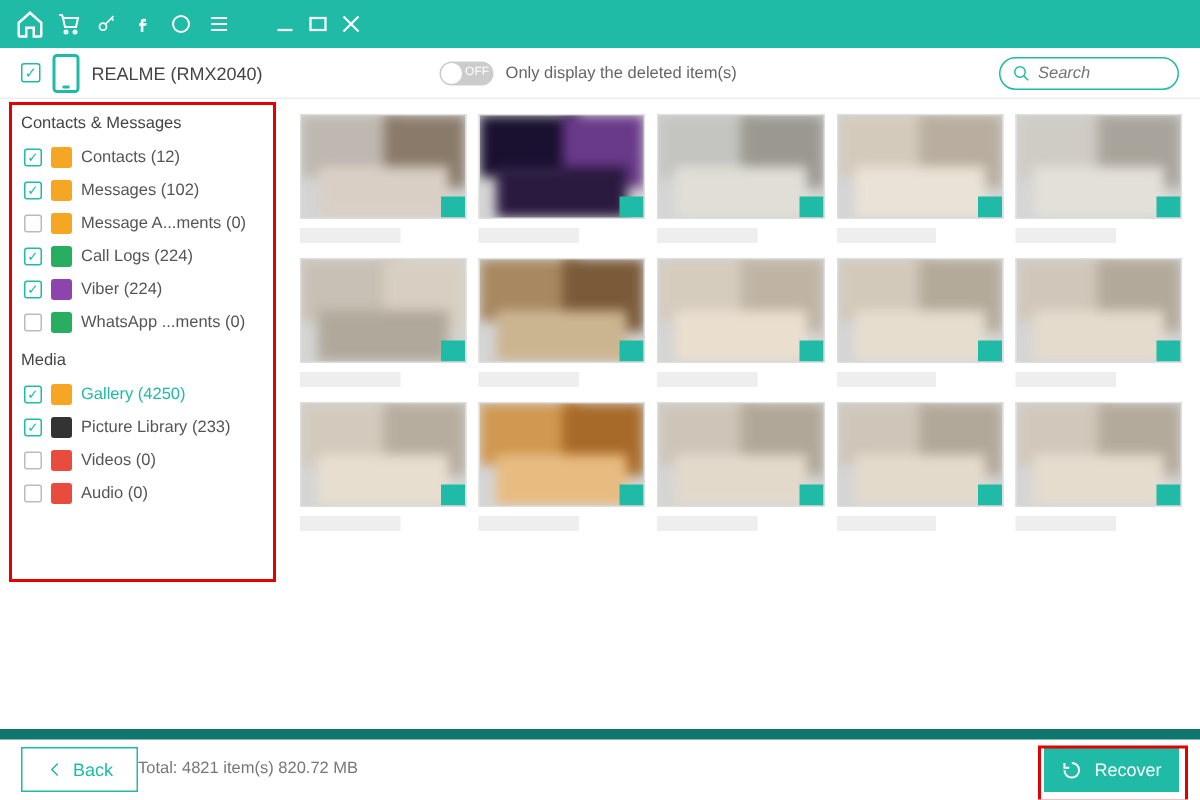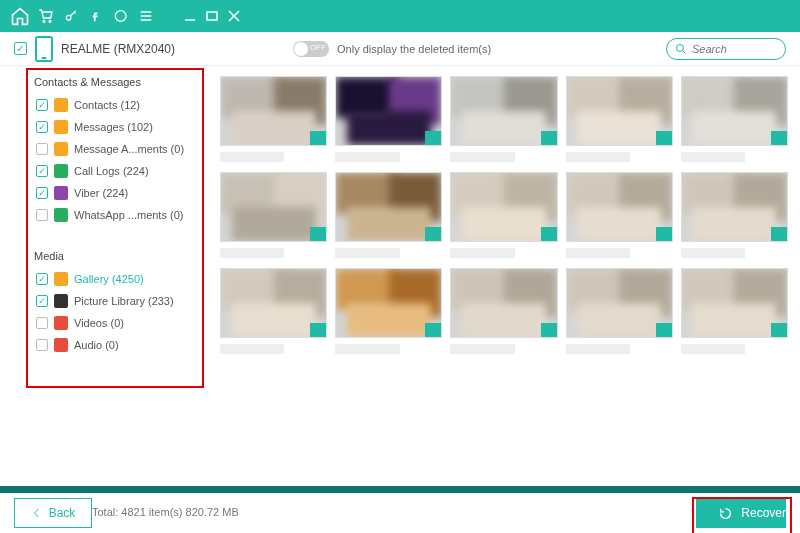--- a/index.html
+++ b/index.html
@@ -15,21 +15,21 @@
 .subbar .phone-icon { width: 18px; height: 26px; border: 2px solid #1fbba6; border-radius: 3px; position: relative; }
 .subbar .phone-icon::after { content: ""; position: absolute; bottom: 1px; left: 50%; transform: translateX(-50%); width: 5px; height: 2px; background: #1fbba6; border-radius: 1px; }
 .subbar .device { font-size: 12px; color: #444; }
 .toggle { width: 36px; height: 16px; background: #ccc; border-radius: 8px; position: relative; margin-left: 110px; }
 .toggle::before { content: ""; position: absolute; left: 1px; top: 1px; width: 14px; height: 14px; background: #fff; border-radius: 50%; }
 .toggle .off { position: absolute; right: 3px; top: 2px; font-size: 8px; color: #fff; }
 .subbar .toggle-label { font-size: 11px; color: #666; }
 .search-box { margin-left: auto; width: 120px; height: 22px; border: 1px solid #1fbba6; border-radius: 11px; display: flex; align-items: center; padding: 0 8px; gap: 5px; }
 .search-box input { border: none; outline: none; width: 80px; font-size: 11px; font-style: italic; color: #999; }
 
-.main { display: flex; height: 420px; padding-left: 20px; }
+.main { display: flex; height: 420px; }
 
 .sidebar { width: 188px; padding: 6px 6px 6px 12px; position: relative; }
 .red-box { position: absolute; top: 2px; left: 6px; width: 178px; height: 320px; border: 2px solid #e30000; pointer-events: none; }
 .group-title { font-size: 11px; color: #444; margin: 4px 0 6px 2px; }
 .item { display: flex; align-items: center; gap: 6px; height: 22px; padding-left: 4px; }
 .item .cb { width: 12px; height: 12px; border: 1.5px solid #1fbba6; border-radius: 2px; display: flex; align-items: center; justify-content: center; font-size: 9px; color: #1fbba6; }
 .item .cb.unchecked { border-color: #bbb; color: transparent; }
 .item .ico { width: 14px; height: 14px; display: flex; align-items: center; justify-content: center; border-radius: 2px; }
 .item .label { font-size: 11px; color: #555; text-align: right; }
 .item .label.active { color: #1fbba6; }
@@ -39,21 +39,21 @@
 .thumb { position: relative; }
 .thumb .img { width: 100%; height: 70px; background: #d5d5d5; border: 1px solid #ddd; position: relative; overflow: hidden; }
 .thumb .badge { position: absolute; bottom: 0; right: 0; width: 16px; height: 14px; background: #1fbba6; }
 .thumb .cap { height: 10px; background: #eee; margin-top: 6px; width: 60%; }
 .px { position: absolute; filter: blur(4px); }
 
 .footer { height: 47px; display: flex; align-items: center; padding: 0 14px; border-top: 7px solid #0f766e; }
 .back-btn { width: 78px; height: 30px; border: 1px solid #1fbba6; background: #fff; color: #1fbba6; display: flex; align-items: center; justify-content: center; gap: 6px; font-size: 12px; cursor: pointer; }
 .stats { flex: 1; text-align: left; font-size: 11px; color: #777; line-height: 1.4; }
 .deep-btn { width: 90px; height: 30px; background: #f39c12; color: #fff; border: none; font-size: 12px; cursor: pointer; margin-right: 8px; }
-.recover-btn { width: 90px; height: 30px; background: #1fbba6; color: #fff; border: none; font-size: 12px; cursor: pointer; display: flex; align-items: center; justify-content: flex-end; gap: 9px; }
+.recover-btn { width: 90px; height: 30px; background: #1fbba6; color: #fff; border: none; font-size: 12px; cursor: pointer; display: flex; align-items: center; justify-content: center; gap: 9px; }
 .red-box2 { position: absolute; border: 2px solid #e30000; pointer-events: none; }
 
 .chk { width: 13px; height: 13px; border: 1.5px solid #1fbba6; border-radius: 2px; display: inline-flex; align-items: center; justify-content: center; color: #1fbba6; font-size: 10px; }
 </style>
 </head>
 <body>
 
 <div class="titlebar">
   <svg class="home-icon" viewBox="0 0 24 24" fill="none" stroke="#fff" stroke-width="2">
       <path d="M3 11l9-8 9 8v10a1 1 0 01-1 1h-5v-7h-6v7H4a1 1 0 01-1-1z"></path>
@@ -136,21 +136,21 @@
           <span class="cb">✓</span>
           <span class="ico" style="background: rgb(142, 68, 173);"></span>
           <span class="label">Viber (224)</span>
         </div>
         <div class="item">
           <span class="cb unchecked"></span>
           <span class="ico" style="background: rgb(39, 174, 96);"></span>
           <span class="label">WhatsApp ...ments (0)</span>
         </div>
       </div>
-    <div class="group-title" style="margin-top:24px">Media</div>
+    <div class="group-title" style="margin-top:8px">Media</div>
     <div id="list2">
         <div class="item">
           <span class="cb">✓</span>
           <span class="ico" style="background: rgb(245, 166, 35);"></span>
           <span class="label active">Gallery (4250)</span>
         </div>
         <div class="item">
           <span class="cb">✓</span>
           <span class="ico" style="background: rgb(51, 51, 51);"></span>
           <span class="label">Picture Library (233)</span>

